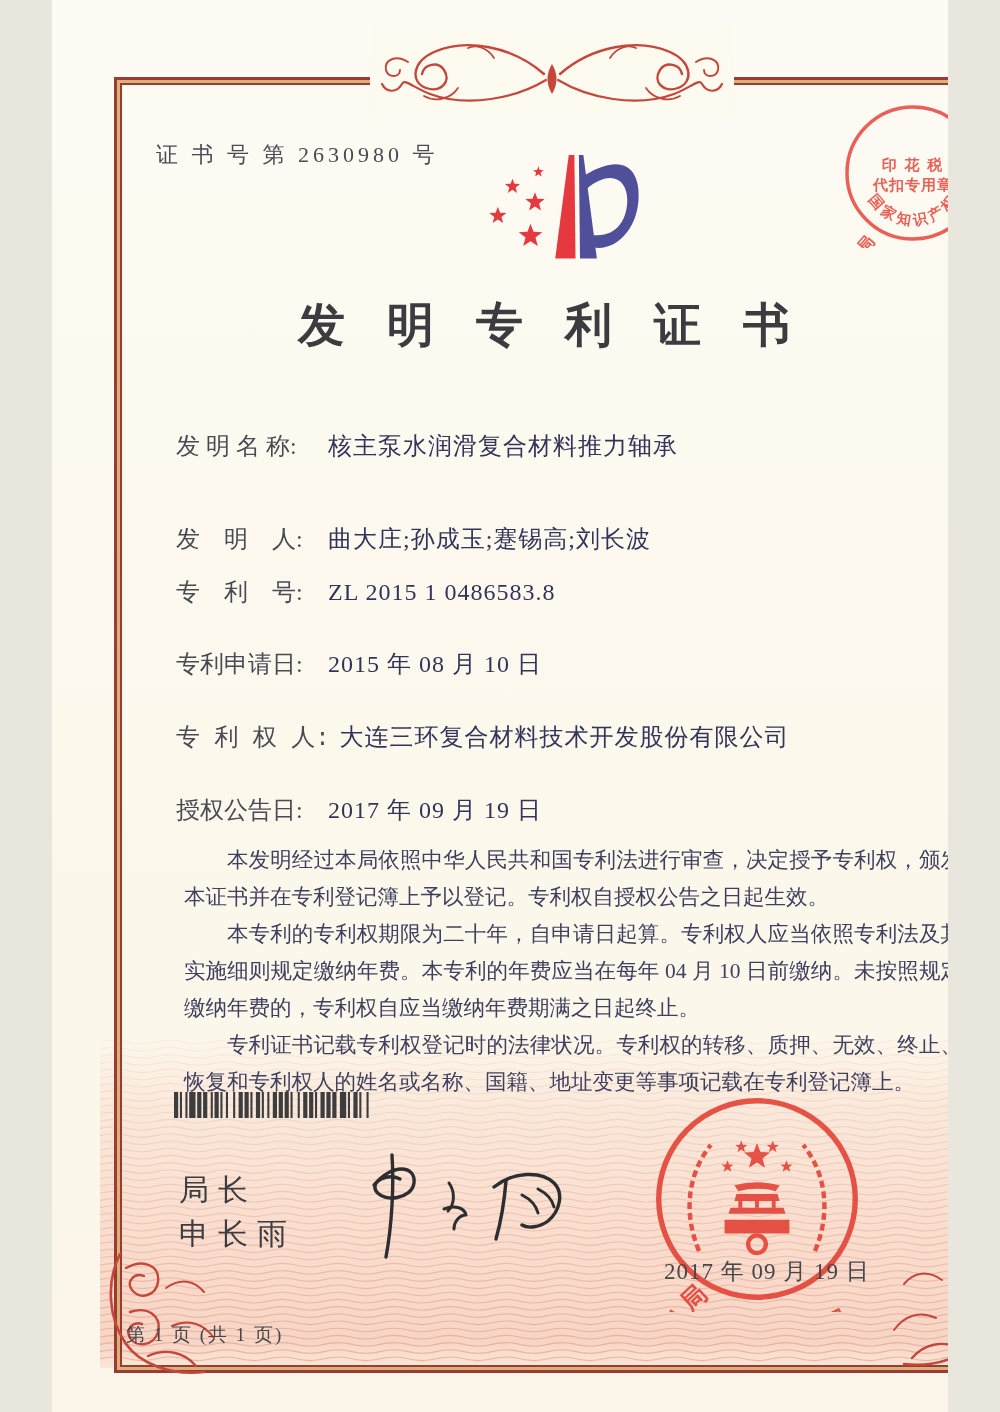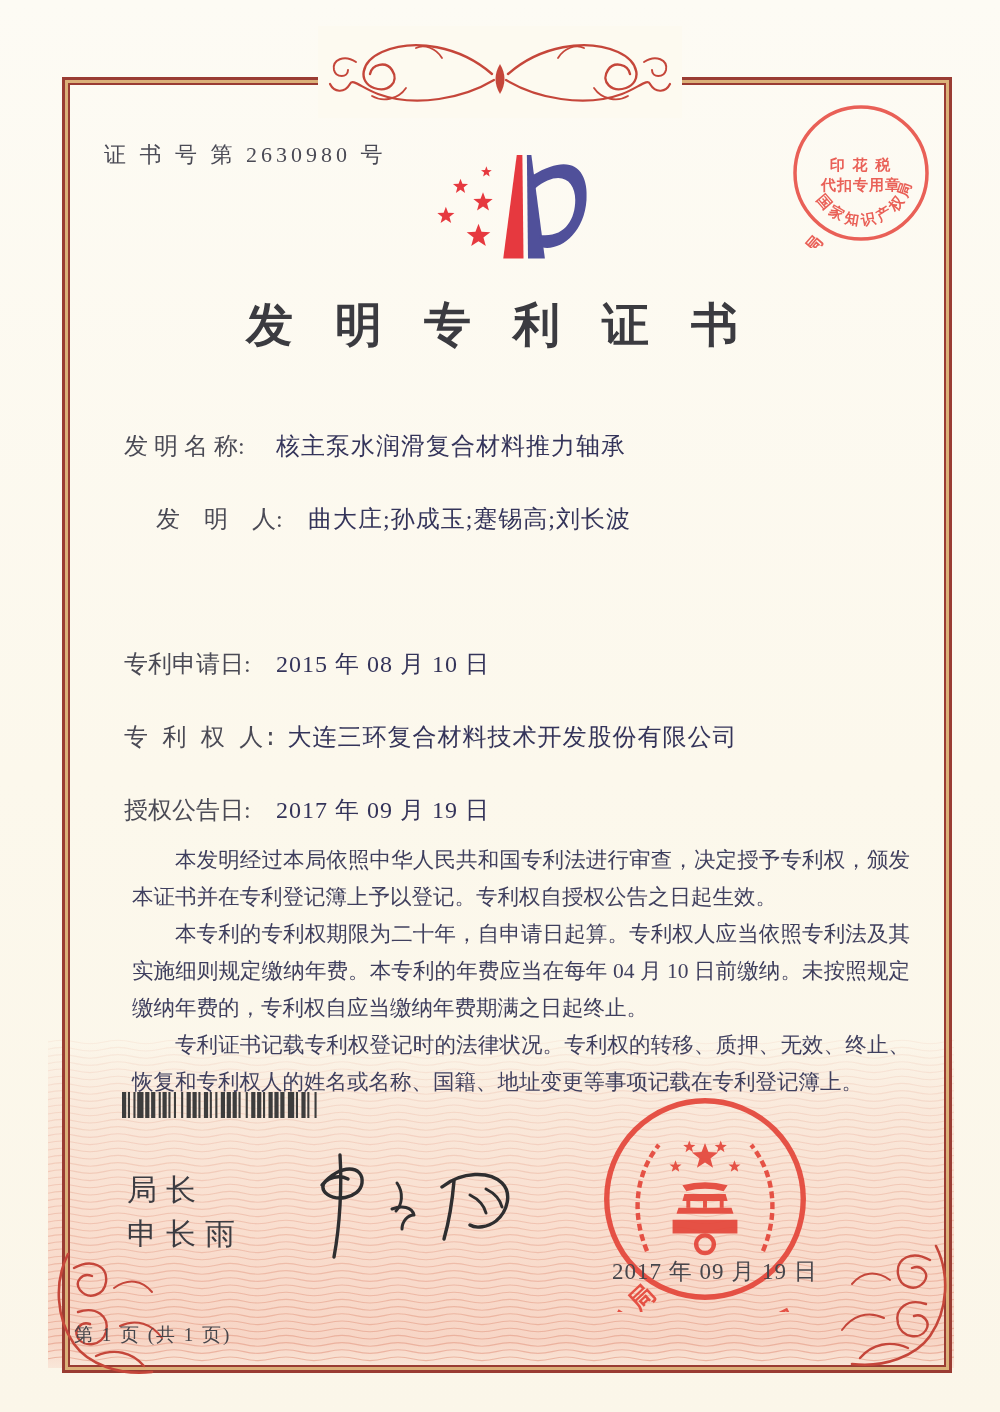--- a/index.html
+++ b/index.html
@@ -1,17 +1,17 @@
 <!DOCTYPE html>
 <html style="--frame-red: #9a3c33; --gold-trim: #dbb179; --ornament-red: #c5463a; --stamp-red: #e8534a; --seal-red: #e4463a; --logo-blue: #50509a; --logo-red: #e6393f; --label-ink: #4a4a55; --value-ink: #34345a; --paragraph-ink: #3f3f5e; --barcode-ink: #3d3d3d; --wave-pink: #e09078; --signature-ink: #2e2e30; --date-ink: #46464c;"><head>
 <meta charset="utf-8">
 <style>
   html,body{margin:0;padding:0;background:#e9e6de;}
   .page{
-    position:relative;width:1000px;height:1412px;margin:0 auto;overflow:hidden;
+    position:relative;width:896px;height:1412px;margin:0 auto;overflow:hidden;
     background:linear-gradient(180deg,#fdfbf4 0%,#fcf8ec 55%,#fbf6e9 100%);
     font-family:"Liberation Serif","DejaVu Serif",serif;
   }
   .abs{position:absolute;}
   
   .pink-wash{
     left:48px;top:1038px;width:906px;height:330px;z-index:1;
     background:linear-gradient(180deg,rgba(246,199,182,0) 0%,rgba(246,199,182,.30) 22%,
                rgba(247,196,178,.48) 55%,rgba(244,186,168,.55) 92%,rgba(244,186,168,.25) 100%);
   }
@@ -142,22 +142,25 @@
     <path d="M96,8 L101,8 L102,100 L84,100 Z" style="fill:var(--logo-red);"></path>
     <path d="M105,8 L109,8 L121,100 L106,100 Z" style="fill:var(--logo-blue);"></path>
     <path d="M110,26 C146,4 160,22 158,48 C156,78 134,94 118,90 L116,79 C138,82 148,66 148,48 C148,30 134,20 112,38 Z" style="fill:var(--logo-blue);"></path>
   </svg>
 
   <div class="abs title">发明专利证书</div>
 
   <div class="abs field" style="top:430px;">
     <span class="lb">发 明 名 称:</span><span class="val">核主泵水润滑复合材料推力轴承</span>
   </div>
-  <div class="abs field" style="top:503px;margin-left:32px;">
+  <div class="abs field" style="top:523px;">
     <span class="lb">发　明　人:</span><span class="val">曲大庄;孙成玉;蹇锡高;刘长波</span>
+  </div>
+  <div class="abs field" style="top:576px;">
+    <span class="lb">专　利　号:</span><span class="val">ZL 2015 1 0486583.8</span>
   </div>
   <div class="abs field" style="top:648px;">
     <span class="lb">专利申请日:</span><span class="val">2015 年 08 月 10 日</span>
   </div>
   <div class="abs field" style="top:721px;font-family:Liberation Mono, monospace;">
     <span class="lb">专 利 权 人:</span><span class="val">大连三环复合材料技术开发股份有限公司</span>
   </div>
   <div class="abs field" style="top:794px;">
     <span class="lb">授权公告日:</span><span class="val">2017 年 09 月 19 日</span>
   </div>

